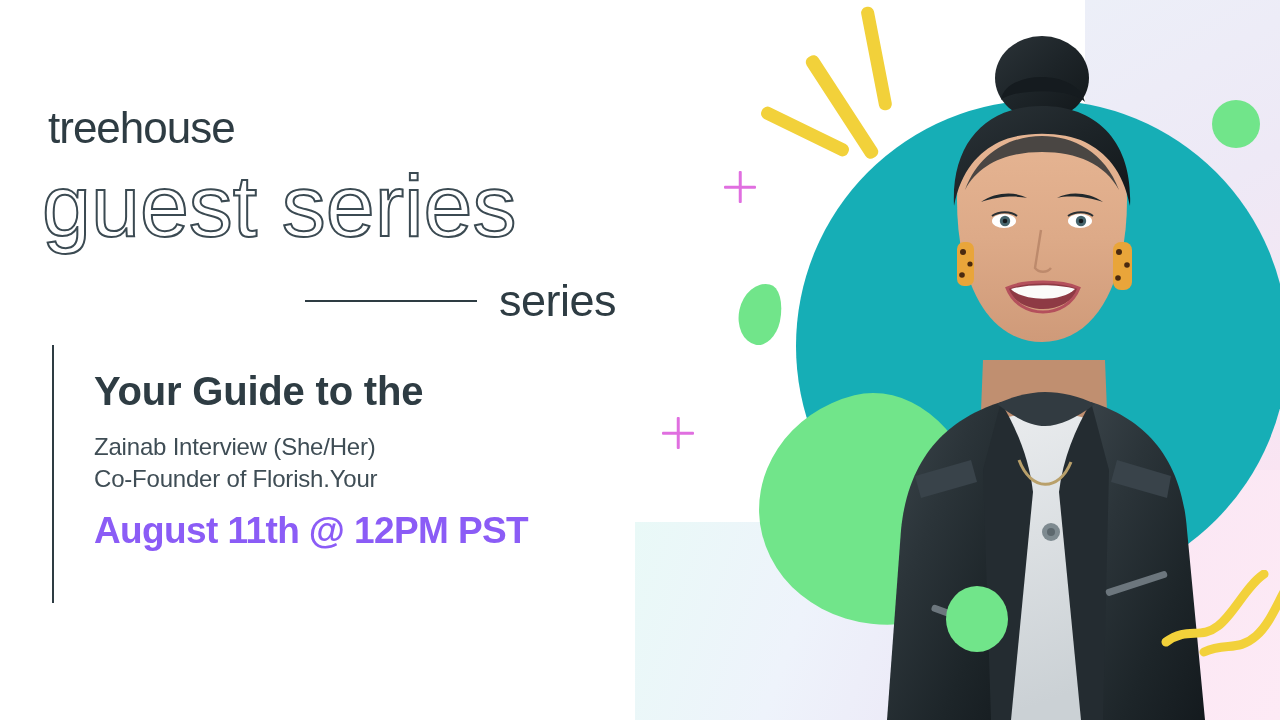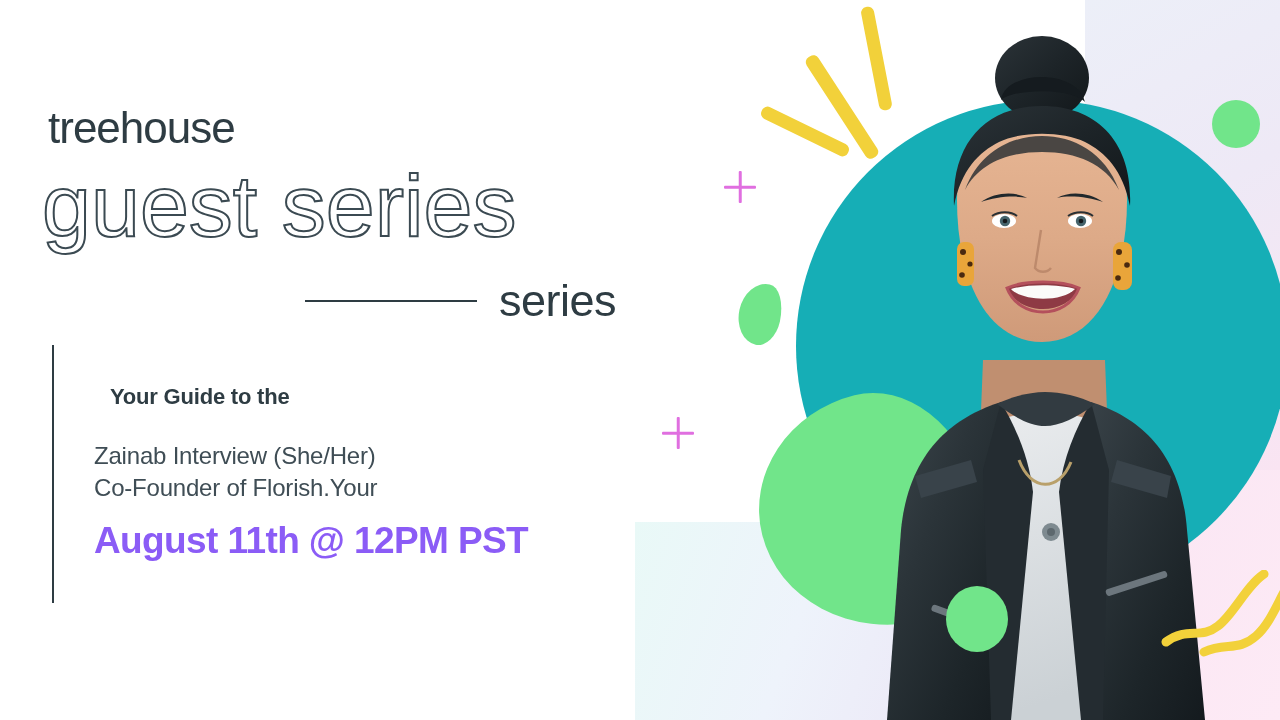--- a/index.html
+++ b/index.html
@@ -208,25 +208,25 @@
     position: absolute;
     left: 52px;
     top: 345px;
     height: 258px;
     border-left: 2.5px solid #2e3c43;
     padding-left: 40px;
     box-sizing: border-box;
   }
 
   .talk-title {
-    font-size: 22px;
+    font-size: 40px;
     font-weight: 600;
     line-height: 1.24;
     color: #2e3c43;
-    margin: 16px;
+    margin: 0;
     padding-top: 22px;
     letter-spacing: -0.2px;
   }
 
   .speaker-line {
     font-size: 24px;
     font-weight: 400;
     line-height: 1.33;
     color: #3f4d55;
     margin: 0;

